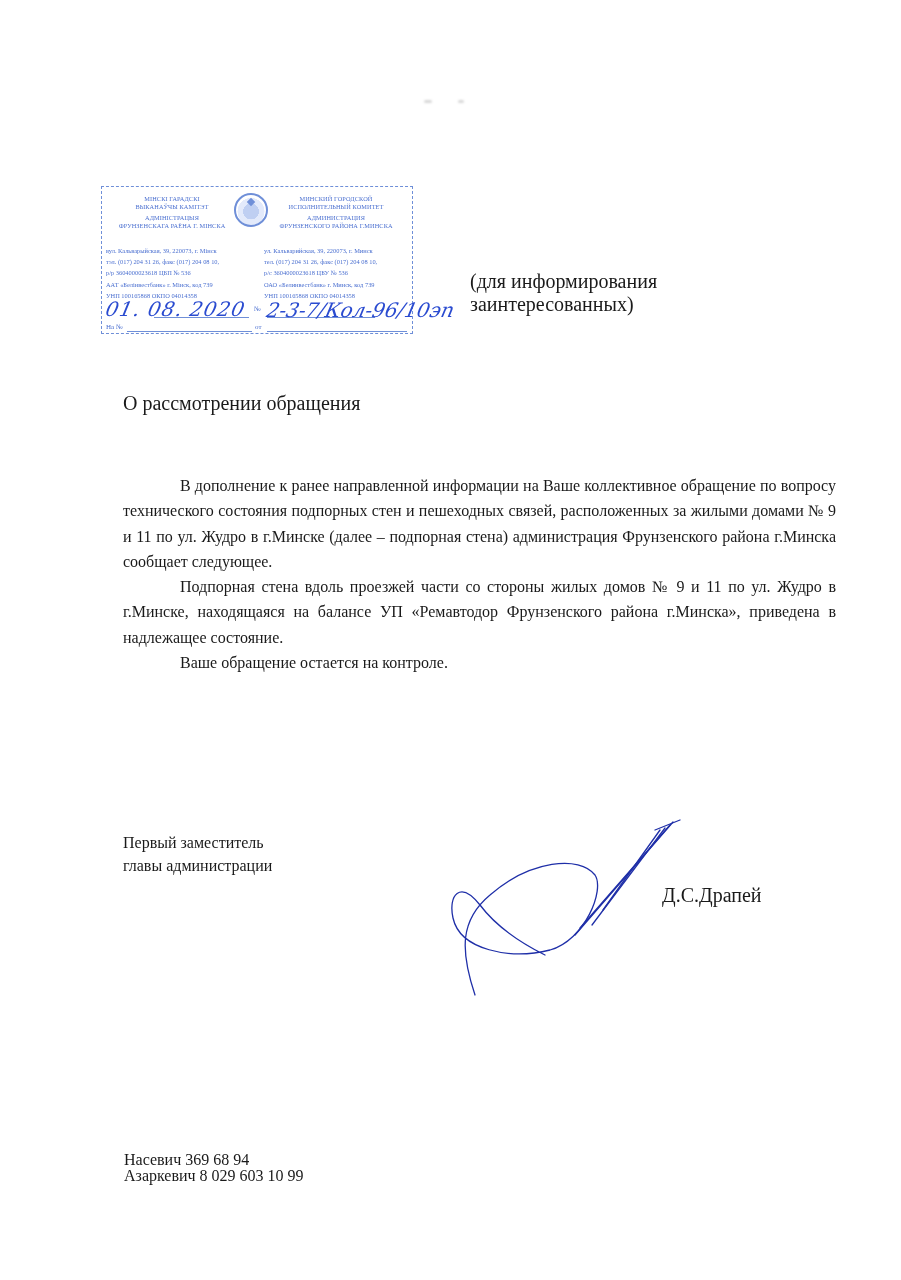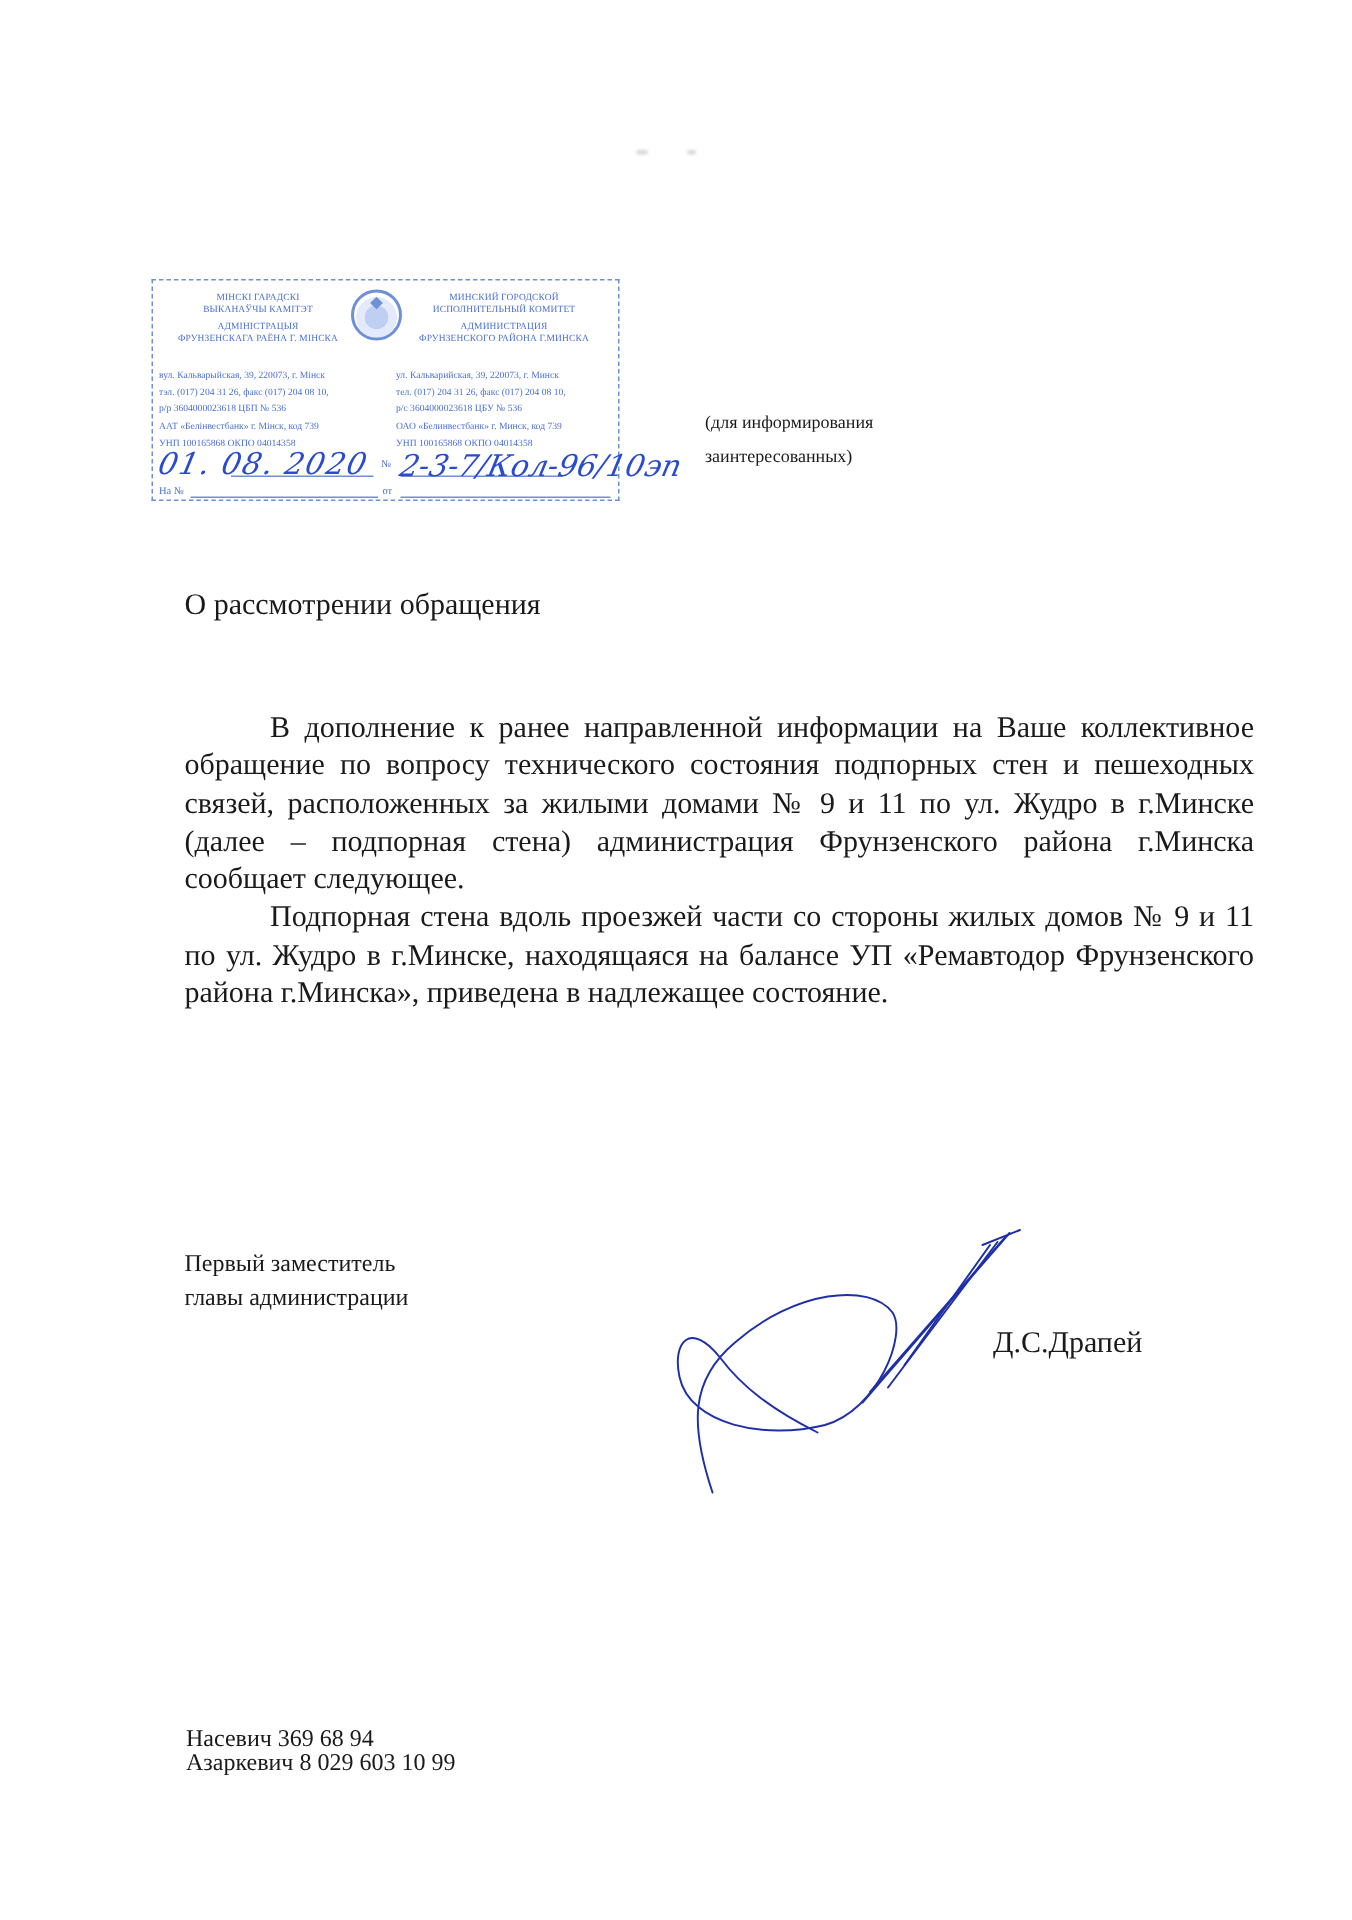--- a/index.html
+++ b/index.html
@@ -40,25 +40,25 @@
     .stamp-regno { left: 165px; top: 111px; font-size: 20px; }
     .stamp-line { position: absolute; border-bottom: 1px solid #6f8fd8; }
     .stamp-line.l1 { left: 52px; top: 130px; width: 95px; }
     .stamp-line.l2 { left: 165px; top: 130px; width: 108px; }
     .stamp-line.l3 { left: 25px; top: 144px; width: 125px; }
     .stamp-line.l4 { left: 165px; top: 144px; width: 140px; }
     .stamp-ref { position: absolute; top: 136px; font-size: 7px; color: #4a6fd0; }
     .stamp-ref.na { left: 4px; text-align: center; }
     .stamp-ref.ot { left: 153px; }
 
-    .addressee { position: absolute; left: 470px; top: 270px; font-size: 12px; line-height: 23px; }
+    .addressee { position: absolute; left: 470px; top: 270px; font-size: 20px; line-height: 23px; }
 
     .subject { position: absolute; left: 123px; top: 392px; font-size: 20px; }
 
-    .body-text { position: absolute; left: 123px; top: 473px; width: 713px; font-size: 20px; line-height: 25.3px; }
+    .body-text { position: absolute; left: 123px; top: 473px; width: 713px; font-size: 16px; line-height: 25.3px; }
     .body-text p { margin: 0; text-align: justify; text-indent: 57px; }
 
     .signer-title { position: absolute; left: 123px; top: 831px; font-size: 16px; line-height: 23px; }
     .signer-name { position: absolute; left: 662px; top: 884px; font-size: 20px; }
     .signature { position: absolute; left: 420px; top: 800px; width: 300px; height: 200px; }
 
     .contacts { position: absolute; left: 124px; top: 1152px; font-size: 16px; line-height: 15.5px; }
   </style>
 </head>
 <body>
@@ -116,20 +116,21 @@
 <div class="addressee">
   <div>(для информирования</div>
   <div>заинтересованных)</div>
 </div>
 
 <div class="subject">О рассмотрении обращения</div>
 
 <div class="body-text">
   <p>В дополнение к ранее направленной информации на Ваше коллективное обращение по вопросу технического состояния подпорных стен и пешеходных связей, расположенных за жилыми домами № 9 и 11 по ул. Жудро в г.Минске (далее – подпорная стена) администрация Фрунзенского района г.Минска сообщает следующее.</p>
   <p>Подпорная стена вдоль проезжей части со стороны жилых домов № 9 и 11 по ул. Жудро в г.Минске, находящаяся на балансе УП «Ремавтодор Фрунзенского района г.Минска», приведена в надлежащее состояние.</p>
+  <p>Ваше обращение остается на контроле.</p>
 </div>
 
 <div class="signer-title">
   <div>Первый заместитель</div>
   <div>главы администрации</div>
 </div>
 
 <svg class="signature" viewBox="0 0 300 200" fill="none" stroke="#1f2fa8" stroke-width="1.3" stroke-linecap="round">
   <path d="M55 195 C 40 150, 40 120, 70 95 C 110 60, 160 55, 175 75 C 185 90, 165 140, 130 150 C 90 160, 40 150, 33 118 C 28 95, 40 80, 60 105 C 75 125, 95 140, 125 155"></path>
   <path d="M155 135 L 253 22"></path>

